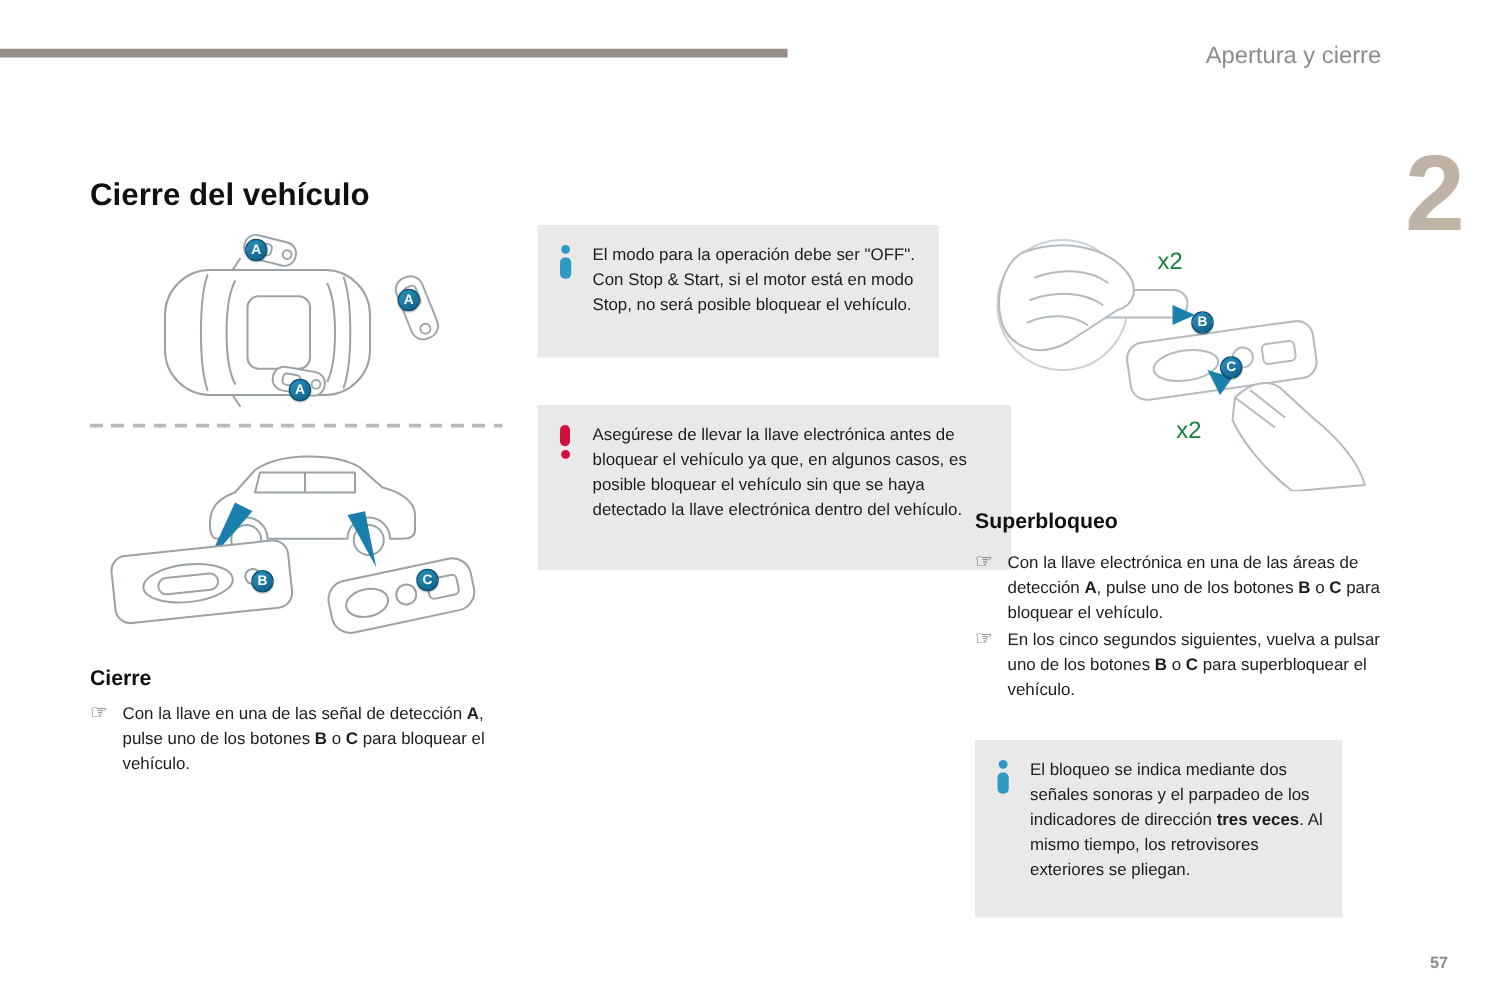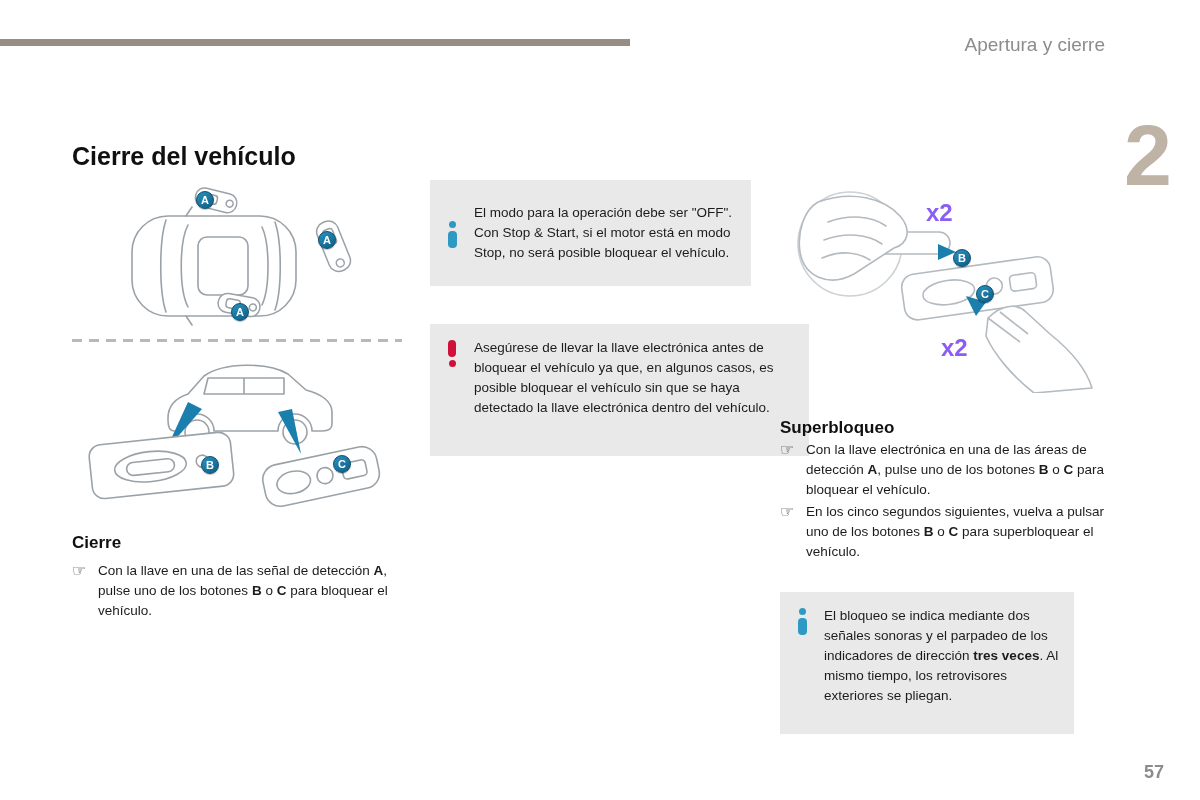--- a/index.html
+++ b/index.html
@@ -4,41 +4,41 @@
 <style>
   * { margin:0; padding:0; box-sizing:border-box; }
   html,body { background:#ffffff; }
   body { font-family:"Liberation Sans", sans-serif; color:#1c1c1c; }
   .page { position:relative; width:1200px; height:800px; background:#ffffff; overflow:hidden; }
 
   
   .top-bar { position:absolute; left:0; top:39px; width:630px; height:7px; background:#988d86; }
   .header-title { position:absolute; top:34px; right:95px; font-size:19px; color:#8c8c8c; }
   .chapter-num { position:absolute; left:1124px; top:112px; font-size:86px; font-weight:bold; color:#beb3a4; line-height:1; }
-  .page-num { position:absolute; left:1144px; top:762px; font-size:18px; font-weight:bold; color:#8c8c8c; }
+  .page-num { position:absolute; left:1144px; top:762px; font-size:13px; font-weight:bold; color:#8c8c8c; }
 
   
   h1.title { position:absolute; left:72px; top:142px; font-size:25px; font-weight:bold; color:#101010; }
   h2.sub { font-size:17px; font-weight:bold; color:#101010; }
   .h-bloqueo { position:absolute; left:72px; top:533px; }
-  .h-super  { position:absolute; left:780px; top:407px;margin-top:11px; }
+  .h-super  { position:absolute; left:780px; top:407px; }
   .body { font-size:13.5px; line-height:20px; color:#1c1c1c; }
 
   
   .bullets { position:absolute; display:flex; flex-direction:column; gap:2px; }
   .bl-left  { left:72px;  top:561px; width:336px; }
   .bl-right { left:780px; top:440px; width:336px; }
   .bullet { display:flex; }
   .bullet .hand { flex:none; width:26px; font-size:16px; line-height:20px; color:#333333; }
   .bullet p { flex:1; }
 
   
   .infobox { position:absolute; background:#e9e9e9; display:flex; padding:14px 14px 14px 13px; }
   .infobox .icon-col { flex:none; width:31px; padding-top:2px; }
-  .box-mid-info { left:430px; top:180px; width:321px; min-height:106px;align-items:center; }
+  .box-mid-info { left:430px; top:180px; width:321px; min-height:106px; }
   .box-mid-warn { left:430px; top:324px; width:379px; min-height:132px; }
   .box-left-info { left:72px; top:633px; width:330px; min-height:118px; }
   .box-right-info { left:780px; top:592px; width:294px; min-height:142px; }
 
   .i-icon { display:block; position:relative; width:9px; height:27px; margin-left:5px; }
   .i-icon::before { content:""; position:absolute; left:1px; top:0; width:7px; height:7px; border-radius:50%; background:#2e9ac4; }
   .i-icon::after  { content:""; position:absolute; left:0; top:10px; width:9px; height:17px; border-radius:4px; background:#2e9ac4; }
 
   .w-icon { display:block; position:relative; width:8px; height:27px; margin-left:5px; }
   .w-icon::before { content:""; position:absolute; left:0; top:0; width:8px; height:17px; border-radius:4px; background:#d0103a; }
@@ -47,21 +47,21 @@
   
   svg.illo { position:absolute; display:block; }
   .dash-sep { position:absolute; left:72px; top:339px; width:330px; height:3px;
               background:repeating-linear-gradient(90deg,#b9b9b9 0 10px, transparent 10px 17px); }
 
   .badge { position:absolute; width:18px; height:18px; border-radius:50%;
            background:linear-gradient(145deg,#2a93c0,#0e5d85); border:1px solid #0a4c6e;
            color:#ffffff; font-size:11px; font-weight:bold;
            display:flex; align-items:center; justify-content:center;
            box-shadow:0 1px 1px rgba(0,0,0,.25); }
-  .x2 { position:absolute; color:#8b5cf6; font-size:24px; font-weight:bold; }
+  .x2 { position:absolute; color:#15803d; font-size:19px; font-weight:normal; }
 </style>
 </head>
 <body>
 
 <div class="page">
 
   <div class="top-bar"></div>
   <div class="header-title">Apertura y cierre</div>
   <div class="chapter-num">2</div>
   <div class="page-num">57</div>

